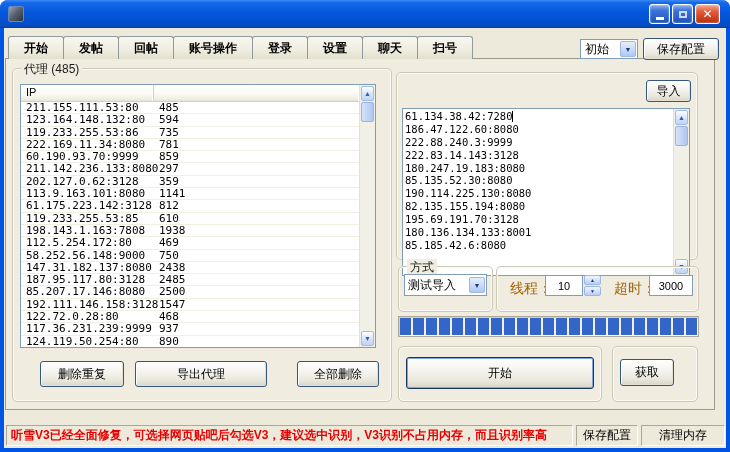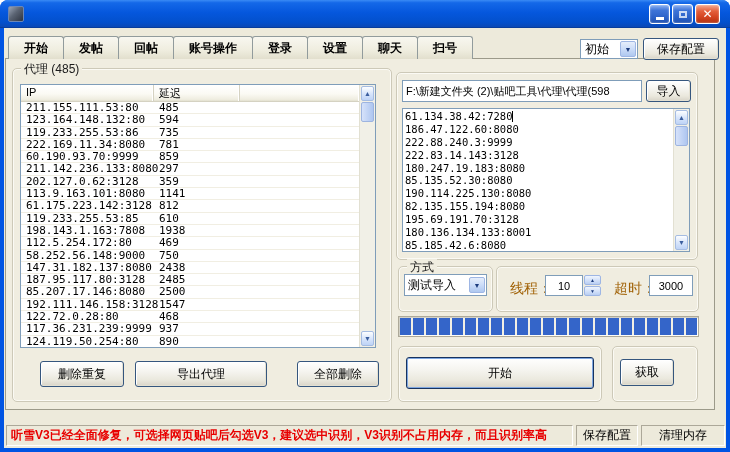--- a/index.html
+++ b/index.html
@@ -91,21 +91,21 @@
   
   .btn-dedup  { position:absolute; left:36px;  top:333px; width:84px;  height:26px; }
   .btn-export { position:absolute; left:131px; top:333px; width:132px; height:26px; }
   .btn-delall { position:absolute; left:293px; top:333px; width:82px;  height:26px; }
 
   
   .path-input { position:absolute; left:398px; top:52px; width:240px; height:22px;
     border:1px solid #7F9DB9; background:#fff; font-size:11px; padding:0 3px;
     font-family:"Liberation Sans",sans-serif; white-space:nowrap; overflow:hidden; line-height:20px; }
   .btn-import { position:absolute; left:642px; top:52px; width:45px; height:22px; }
-  .ta-box { position:absolute; left:398px; top:80px; width:288px; height:144px;
+  .ta-box { position:absolute; left:398px; top:80px; width:288px; height:168px;
     background:#fff; border:1px solid #7F9DB9; }
   .ta-content { position:absolute; left:2px; top:1px; right:17px; bottom:1px; overflow:hidden;
     font-family:"DejaVu Sans Mono","Liberation Mono",monospace; font-size:10.5px; }
   .taline { height:12.9px; line-height:12.9px; white-space:nowrap; }
   .caret { display:inline-block; width:1px; height:11px; background:#000; vertical-align:-2px; }
 
   
   .method-combo { position:absolute; left:400px; top:246px; width:83px; height:22px; background:#fff;
     border:1px solid #7F9DB9; display:flex; align-items:center; }
   .method-combo .cb-text { flex:1; font-size:12px; padding-left:3px; white-space:nowrap; }
@@ -180,21 +180,20 @@
 
     <div class="tabpanel"></div>
 
     <div class="group g-proxy">
       <span class="group-label">代理 (485)</span>
     </div>
 
     <div class="listview">
       <div class="lheader">
         <div class="hcell h-ip">IP</div>
-        <div class="hcell h-delay">延迟</div>
         <div class="hcell h-fill"></div>
       </div>
       <div class="lbody">
           <div class="lrow">
             <span class="c-ip">211.155.111.53:80</span>
             <span class="c-delay">485</span>
           </div>
           <div class="lrow">
             <span class="c-ip">123.164.148.132:80</span>
             <span class="c-delay">594</span>
@@ -278,21 +277,20 @@
         <div class="sb-btn sb-dn">▼</div>
       </div>
     </div>
 
     <button class="xpbtn btn-dedup">删除重复</button>
     <button class="xpbtn btn-export">导出代理</button>
     <button class="xpbtn btn-delall">全部删除</button>
 
     <div class="group g-import"></div>
 
-    <div class="path-input">F:\新建文件夹 (2)\贴吧工具\代理\代理(598</div>
     <button class="xpbtn btn-import">导入</button>
 
     <div class="ta-box">
       <div class="ta-content">
           <div class="taline">61.134.38.42:7280<span class="caret"></span></div>
           <div class="taline">186.47.122.60:8080</div>
           <div class="taline">222.88.240.3:9999</div>
           <div class="taline">222.83.14.143:3128</div>
           <div class="taline">180.247.19.183:8080</div>
           <div class="taline">85.135.52.30:8080</div>

